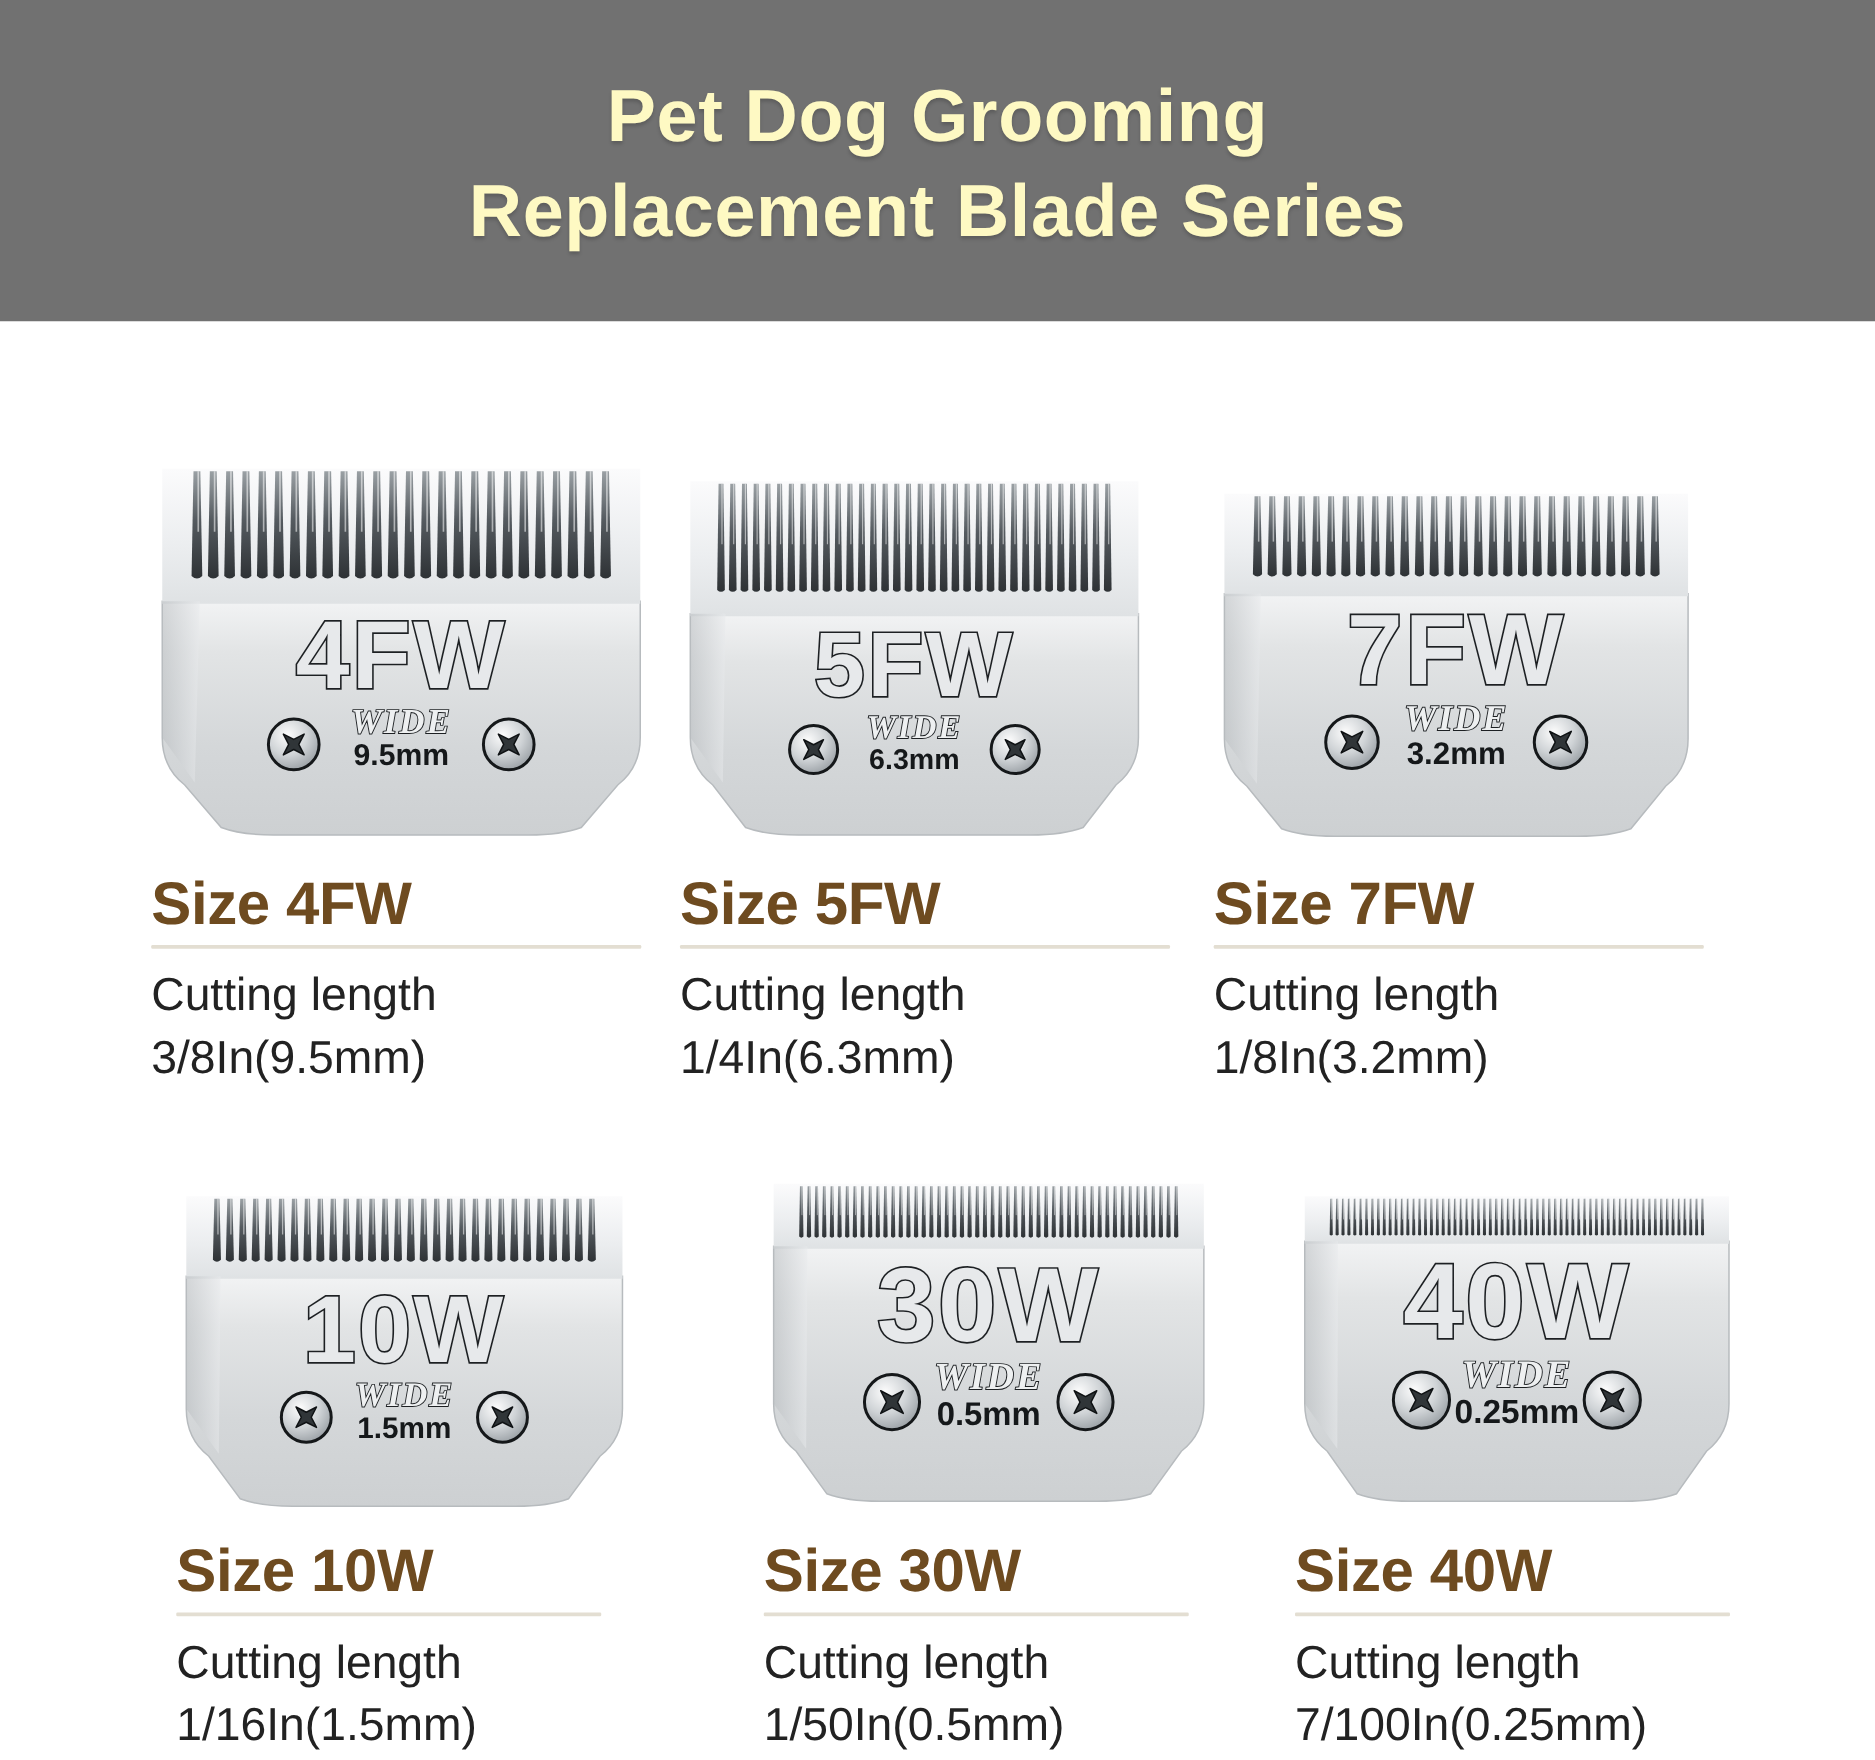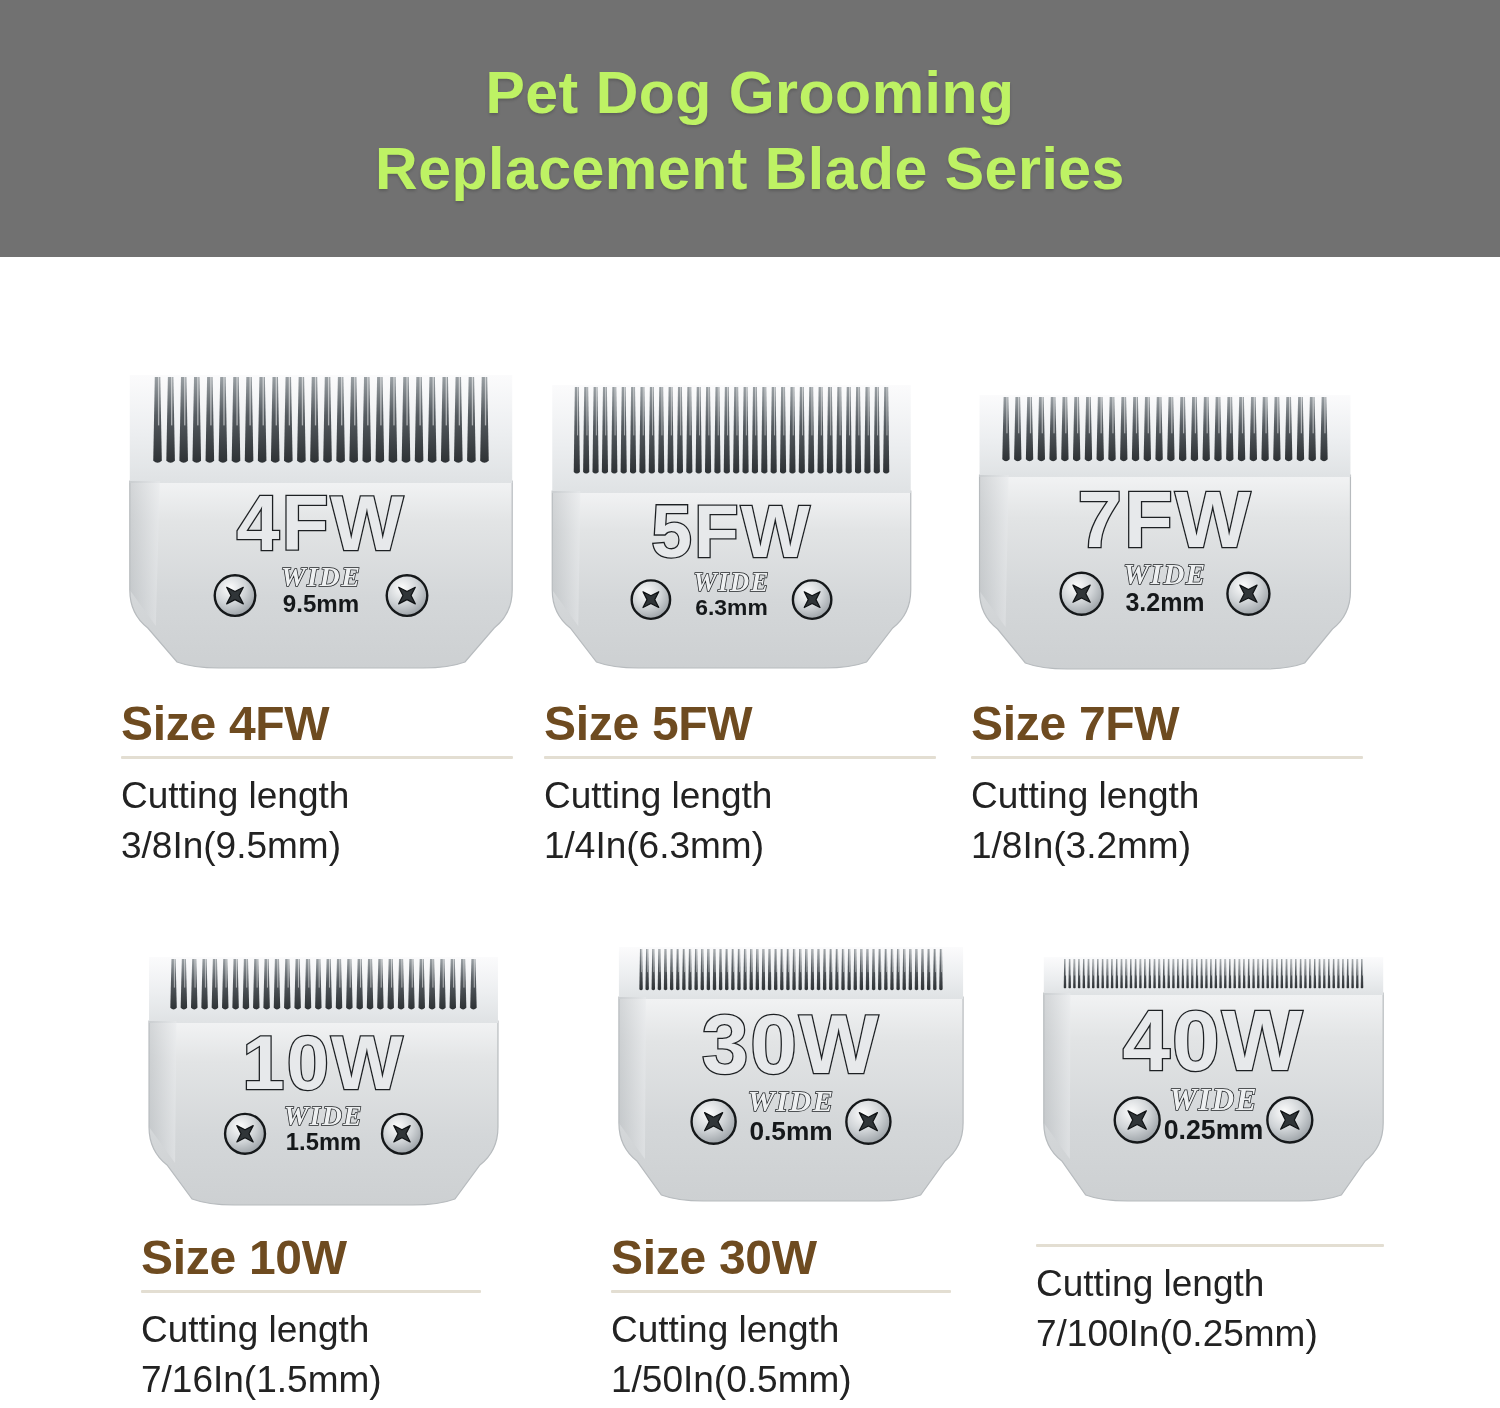--- a/index.html
+++ b/index.html
@@ -15,21 +15,21 @@
   .banner{
     position:absolute;left:0;top:0;
     width:1500px;height:257px;
     background:#717171;
     display:flex;flex-direction:column;
     align-items:center;justify-content:center;
     box-sizing:border-box;
     padding-top:4px;
   }
   .banner-line{
-    color:#bef264;
+    color:#fef9c3;
     font-family:"Liberation Sans", sans-serif;
     font-weight:bold;
     font-size:59px;
     line-height:76px;
     letter-spacing:0.5px;
     white-space:nowrap;
     text-shadow:0 2px 3px rgba(0,0,0,0.18);
   }
 
   
@@ -531,21 +531,21 @@
             <path d="M 112.20693256510955 176.60206743489044 L 108.015 184.784 L 112.20693256510955 192.96593256510954 L 104.025 188.774 L 95.84306743489047 192.96593256510954 L 100.03500000000001 184.784 L 95.84306743489046 176.60206743489044 L 104.025 180.79399999999998 Z" fill="#303538" stroke="#0f1214" stroke-width="1.2" stroke-linejoin="round"></path>
             <circle cx="260.975" cy="184.784" r="19.95" fill="url(#screwbl3)" stroke="#15181a" stroke-width="2.4"></circle>
             <path d="M 269.15693256510957 176.60206743489044 L 264.96500000000003 184.784 L 269.15693256510957 192.96593256510954 L 260.975 188.774 L 252.79306743489047 192.96593256510954 L 256.985 184.784 L 252.79306743489047 176.60206743489044 L 260.975 180.79399999999998 Z" fill="#303538" stroke="#0f1214" stroke-width="1.2" stroke-linejoin="round"></path>
           </svg>
         </div>
       <div class="info" style="left:0;top:348px;width:340px;">
         <div class="size-title">Size 10W</div>
         <div class="rule"></div>
         <div class="cut-block">
           <div class="cut-line">Cutting length</div>
-          <div class="cut-line">7/16In(1.5mm)</div>
+          <div class="cut-line">1/16In(1.5mm)</div>
         </div>
       </div>
     </div>
 
     <div class="cell" style="left:595px;width:380px;">
       <div class="blade-wrap" style="left:0;top:52px;width:360px;height:268px;">
           <svg viewBox="0 0 360 268" width="360" height="268">
             <defs>
               <linearGradient id="bodybl4" x1="0" y1="0" x2="0" y2="1">
                 <stop offset="0%" stop-color="#f2f3f4"></stop>
@@ -863,20 +863,21 @@
             <text x="177.5" y="121.03999999999999" text-anchor="middle" font-family="&quot;Liberation Sans&quot;, sans-serif" font-size="85.60000000000001" font-weight="bold" letter-spacing="2" fill="#e7e9eb" stroke="#1d2023" stroke-width="2.6" paint-order="stroke">40W</text>
             <text x="177.5" y="160.63" text-anchor="middle" font-family="&quot;Liberation Serif&quot;, serif" font-size="31.029999999999998" font-weight="bold" font-style="italic" letter-spacing="1.5" fill="#eef0f1" stroke="#1d2023" stroke-width="1.5" paint-order="stroke">WIDE</text>
             <text x="177.5" y="189.51999999999998" text-anchor="middle" font-family="&quot;Liberation Sans&quot;, sans-serif" font-size="26.75" font-weight="bold" fill="#15181a">0.25mm</text>
             <circle cx="101.175" cy="171.0304" r="22.47" fill="url(#screwbl5)" stroke="#15181a" stroke-width="2.4"></circle>
             <path d="M 110.3904398364918 161.8149601635082 L 105.669 171.0304 L 110.3904398364918 180.24583983649177 L 101.175 175.52439999999999 L 91.9595601635082 180.2458398364918 L 96.681 171.0304 L 91.9595601635082 161.8149601635082 L 101.175 166.5364 Z" fill="#303538" stroke="#0f1214" stroke-width="1.2" stroke-linejoin="round"></path>
             <circle cx="253.825" cy="171.0304" r="22.47" fill="url(#screwbl5)" stroke="#15181a" stroke-width="2.4"></circle>
             <path d="M 263.04043983649177 161.8149601635082 L 258.31899999999996 171.0304 L 263.04043983649177 180.24583983649177 L 253.825 175.52439999999999 L 244.6095601635082 180.2458398364918 L 249.331 171.0304 L 244.60956016350818 161.8149601635082 L 253.825 166.5364 Z" fill="#303538" stroke="#0f1214" stroke-width="1.2" stroke-linejoin="round"></path>
           </svg>
         </div>
       <div class="info" style="left:0;top:348px;width:348px;">
+        <div class="size-title">Size 40W</div>
         <div class="rule"></div>
         <div class="cut-block">
           <div class="cut-line">Cutting length</div>
           <div class="cut-line">7/100In(0.25mm)</div>
         </div>
       </div>
     </div>
   </div>
 </div>
 

